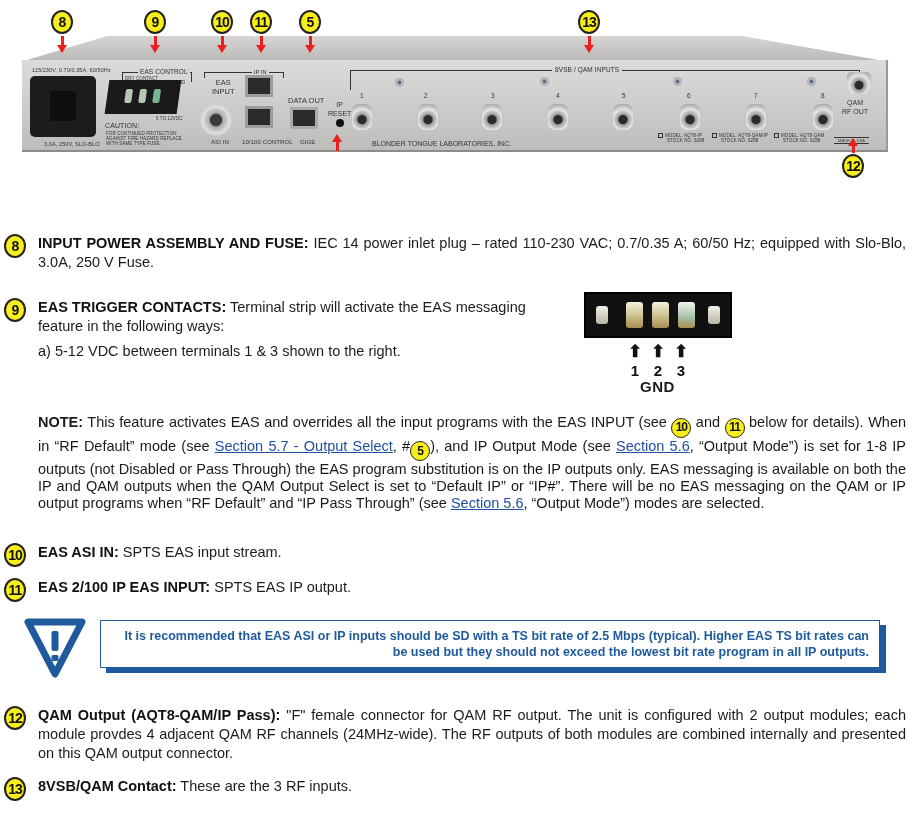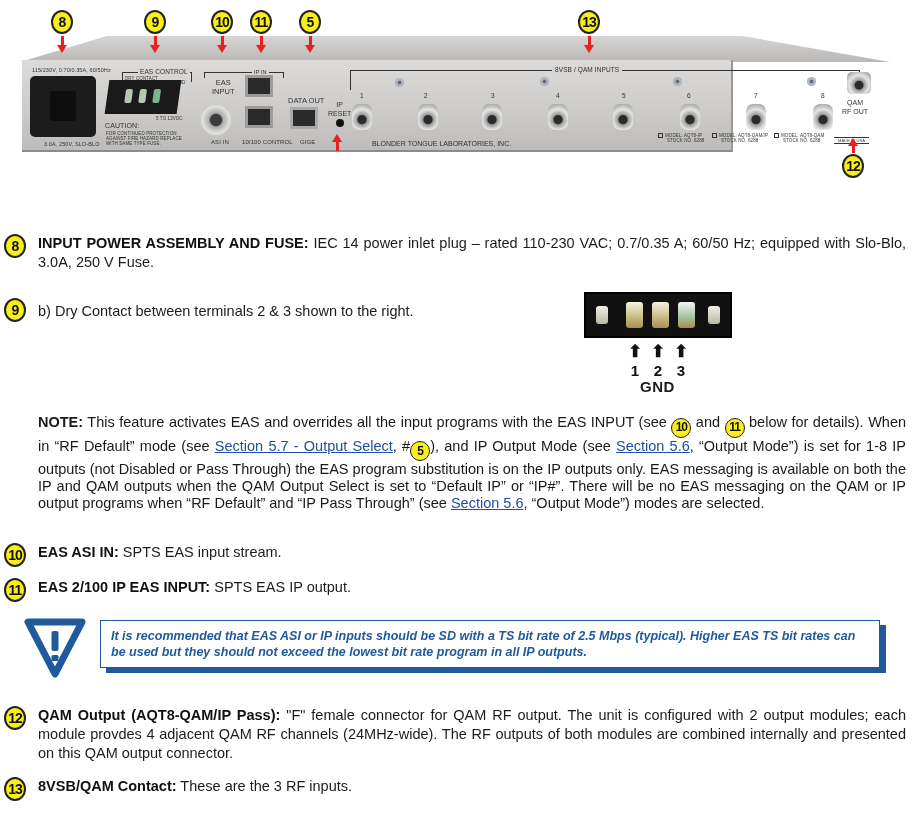--- a/index.html
+++ b/index.html
@@ -8,21 +8,21 @@
   
   .badge { position: absolute; width: 22px; height: 24px; border-radius: 50%; background: #f7ee1c; border: 2px solid #222; font-family: "Liberation Sans", sans-serif; font-weight: bold; font-size: 14px; display: flex; align-items: center; justify-content: center; color: #111; letter-spacing: -1px; }
   .badge.sm { width: 20px; height: 20px; font-size: 12px; border-width: 1.5px; position: relative; display: inline-flex; vertical-align: -4px; }
   .arrow-down { position: absolute; width: 0; height: 0; border-left: 5px solid transparent; border-right: 5px solid transparent; border-top: 8px solid #e8201f; }
   .arrow-stem { position: absolute; width: 3px; background: #e8201f; }
   .arrow-up { position: absolute; width: 0; height: 0; border-left: 5px solid transparent; border-right: 5px solid transparent; border-bottom: 8px solid #e8201f; }
 
   
   .device { position: absolute; left: 0; top: 0; width: 912px; height: 190px; }
   .top-face { position: absolute; left: 20px; top: 36px; width: 870px; height: 26px; background: linear-gradient(#d6d5d4, #b9b8b7); clip-path: polygon(10% 0, 83% 0, 100% 100%, 0 100%); }
-  .front { position: absolute; left: 22px; top: 60px; width: 711px; height: 92px; background: linear-gradient(#dcdbd9, #cbcac8 60%, #bdbcba); border-bottom: 2px solid #8d8c8a; border-right: 2px solid #9a9997; }
+  .front { position: absolute; left: 22px; top: 60px; width: 866px; height: 92px; background: linear-gradient(#dcdbd9, #cbcac8 60%, #bdbcba); border-bottom: 2px solid #8d8c8a; border-right: 2px solid #9a9997; }
   .tiny { position: absolute; font-size: 5.5px; color: #333; white-space: nowrap; letter-spacing: 0.1px; }
   .lbl { position: absolute; font-size: 7.5px; color: #333; white-space: nowrap; }
   .power { position: absolute; left: 8px; top: 16px; width: 66px; height: 61px; background: #1c1c1c; border-radius: 5px; }
   .power .pins { position: absolute; left: 20px; top: 15px; width: 26px; height: 30px; border-radius: 3px; background: #0e0e0e; }
   .terminal { position: absolute; left: 85px; top: 20px; width: 72px; height: 34px; background: #1a1a1a; transform: skewX(-8deg); }
   .term-screw { position: absolute; top: 9px; width: 7px; height: 14px; border-radius: 2px; background: #b6c8b2; }
   .bnc { position: absolute; border-radius: 50%; background: radial-gradient(circle, #3b3b3b 25%, #a8a8a6 30%, #e1e1df 60%, #888 100%); }
   .rj45 { position: absolute; width: 28px; height: 22px; background: #2a2a2a; border: 3px solid #9d9c9a; }
   .fconn { position: absolute; width: 20px; height: 26px; border-radius: 7px; background: radial-gradient(circle at 50% 60%, #2b2b2b 22%, #9a9a98 28%, #e5e5e3 55%, #8b8b89 100%); }
   .screw { position: absolute; width: 9px; height: 9px; border-radius: 50%; background: radial-gradient(circle, #667 20%, #b9c3cc 40%, #8b949d 100%); }
@@ -40,21 +40,21 @@
   .link { color: #1f4fa3; text-decoration: underline; }
 
   .gnd-fig { position: absolute; left: 584px; top: 292px; width: 148px; height: 46px; background: #111; border: 2px solid #000; }
   .gnd-post { position: absolute; top: 8px; width: 17px; height: 26px; border-radius: 3px; background: linear-gradient(#f6f2dd, #cbbf8a 55%, #a88e51); }
   .gnd-arrows { position: absolute; left: 622px; top: 344px; width: 80px; font-weight: bold; font-size: 15px; color: #111; }
   .gnd-arrows .a { position: absolute; top: 0; width: 14px; text-align: center; font-size: 17px; line-height: 16px; }
   .gnd-arrows .n { position: absolute; top: 18px; width: 14px; text-align: center; }
   .gnd-label { position: absolute; left: 640px; top: 378px; font-weight: bold; font-size: 15px; letter-spacing: 0.5px; }
 
   .warn-icon { position: absolute; left: 24px; top: 618px; width: 62px; height: 60px; }
-  .warn-box { position: absolute; left: 100px; top: 620px; width: 780px; height: 48px; border: 1.5px solid #1e5a9c; background: #fff; box-shadow: 6px 5px 0 #1e5a9c; display: flex; align-items: center; justify-content: center; text-align: left; padding: 0 10px; font-style: italic; }
+  .warn-box { position: absolute; left: 100px; top: 620px; width: 780px; height: 48px; border: 1.5px solid #1e5a9c; background: #fff; box-shadow: 6px 5px 0 #1e5a9c; display: flex; align-items: center; justify-content: center; text-align: right; padding: 0 10px; }
   .warn-text { font-size: 12.5px; line-height: 16px; font-weight: bold; color: #1e5a9c; }
 </style>
 </head>
 <body>
 
 <div class="device">
   <div class="top-face"></div>
 
   <div class="badge" style="left:51px;top:10px;">8</div>
   <div class="arrow-stem" style="left:61px;top:36px;height:10px;"></div>
@@ -164,21 +164,22 @@
   <div class="badge" style="left:842px;top:154px;">12</div>
 </div>
 
 <div class="item" style="top:234px;">
   <div class="badge">8</div>
   <div class="content"><b>INPUT POWER ASSEMBLY AND FUSE:</b><span> IEC 14 power inlet plug – rated 110-230 VAC; 0.7/0.35 A; 60/50 Hz; equipped with Slo-Blo, 3.0A, 250 V Fuse.</span></div>
 </div>
 
 <div class="item" style="top:298px;right:340px;">
   <div class="badge">9</div>
-  <div class="sub" style="margin-top:4px;">b) Dry Contact between terminals 2 &amp; 3 shown to the right.</div>
+  <div class="content" style="text-align:left;"><b>EAS TRIGGER CONTACTS:</b><span> Terminal strip will activate the EAS messaging feature in the following ways:</span></div>
+  <div class="sub">a) 5-12 VDC between terminals 1 &amp; 3 shown to the right.</div>
 </div>
 
 <div class="gnd-fig">
   <div class="gnd-post" style="left:10px;top:12px;width:12px;height:18px;background:linear-gradient(#f1f0e8,#b9b6a3);"></div>
   <div class="gnd-post" style="left:40px;"></div>
   <div class="gnd-post" style="left:66px;"></div>
   <div class="gnd-post" style="left:92px;background:linear-gradient(#f1f6f0,#a6c6aa 55%,#a88e51);"></div>
   <div class="gnd-post" style="left:122px;top:12px;width:12px;height:18px;background:linear-gradient(#f1f0e8,#b9b6a3);"></div>
 </div>
 <div class="gnd-arrows">

